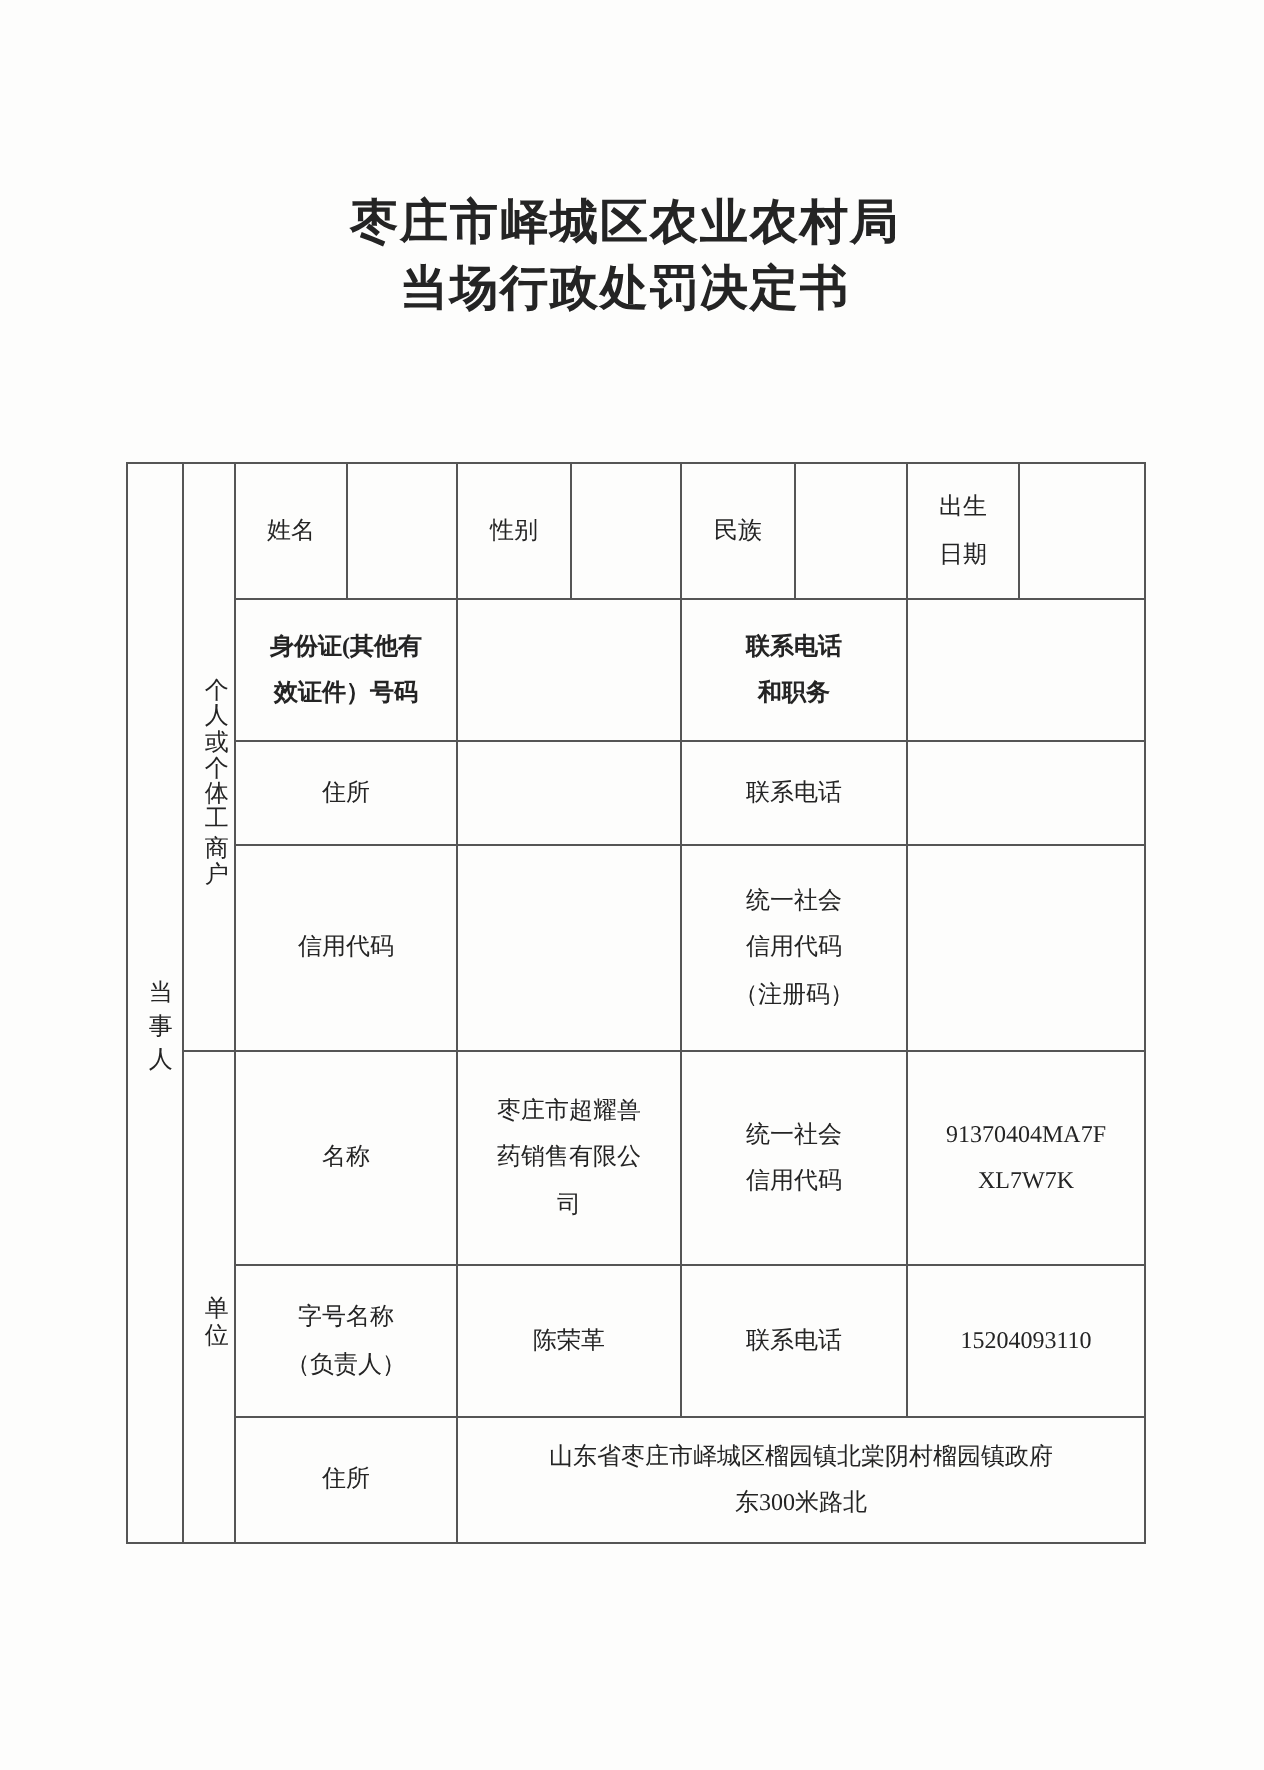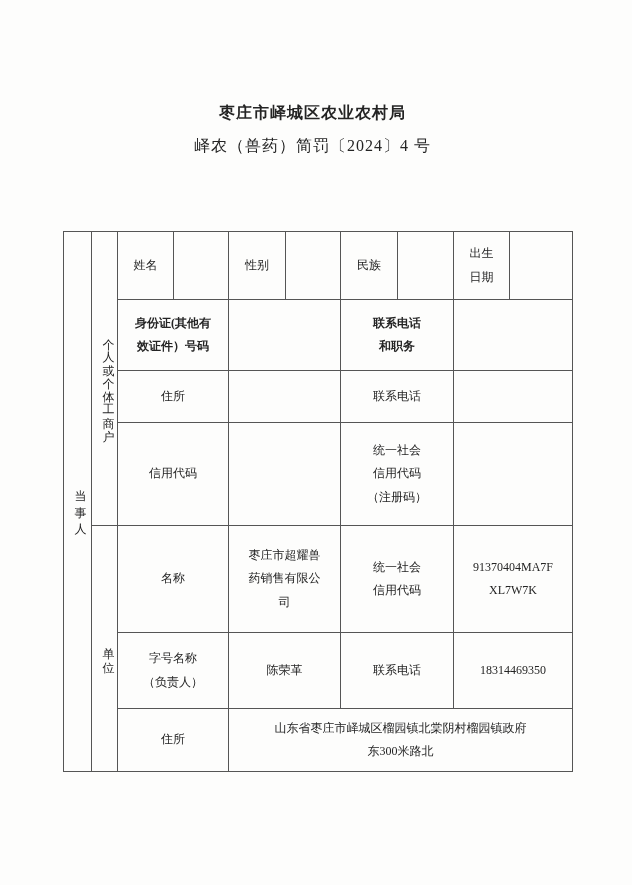--- a/index.html
+++ b/index.html
@@ -19,21 +19,21 @@
     background: #fdfdfc;
   }
   .header {
     position: absolute;
     top: 96px;
     left: 0;
     width: 625px;
     text-align: center;
   }
   .title {
-    font-size: 16px;
+    font-size: 24px;
     font-weight: bold;
     line-height: 33px;
     letter-spacing: 1px;
     white-space: pre-line;
   }
   .doc-number {
     font-size: 16px;
     font-weight: normal;
     line-height: 33px;
     letter-spacing: 1px;
@@ -76,21 +76,21 @@
   td.indiv-cell .vtext { letter-spacing: 13px; margin-bottom: -13px; }
   td.unit-cell  .vtext { letter-spacing: 14px; margin-bottom: -14px; }
 </style>
 </head>
 <body>
 
 <div class="page">
 
   <div class="header">
     <div class="title">枣庄市峄城区农业农村局</div>
-    <div class="doc-number">峄农（兽药）简罚〔2024〕4 号</div>
+    <div class="title">当场行政处罚决定书</div>
   </div>
 
   <table class="form">
     <colgroup>
       <col style="width:28px">
         <col style="width:26px">
       <col style="width:56px">
         <col style="width:55px">
       <col style="width:57px">
         <col style="width:55px">
@@ -150,21 +150,21 @@
 信用代码</td>
       <td colspan="2">91370404MA7F
 XL7W7K</td>
     </tr>
 
     <tr class="r6">
       <td colspan="2">字号名称
 （负责人）</td>
       <td colspan="2">陈荣革</td>
       <td colspan="2">联系电话</td>
-      <td colspan="2">18314469350</td>
+      <td colspan="2">15204093110</td>
     </tr>
 
     <tr class="r7">
       <td colspan="2">住所</td>
       <td colspan="6">山东省枣庄市峄城区榴园镇北棠阴村榴园镇政府
 东300米路北</td>
     </tr>
   </tbody>
     </table>
 

